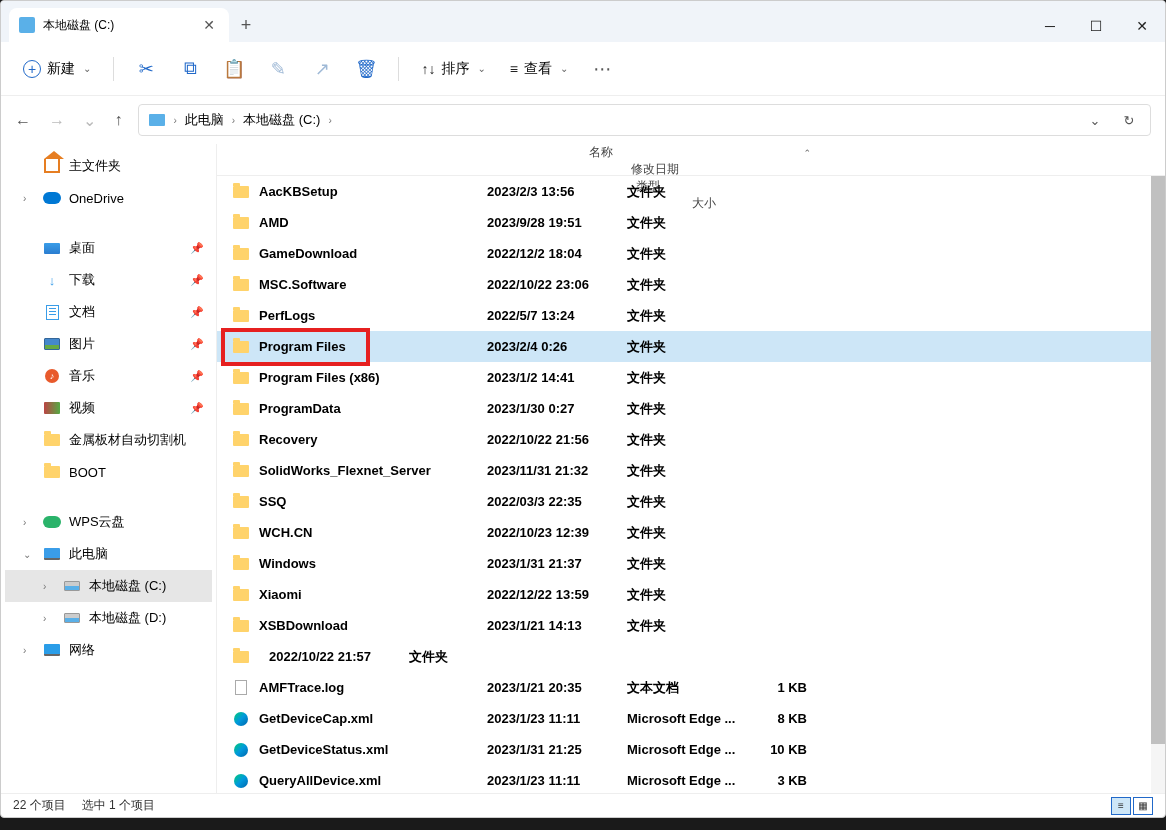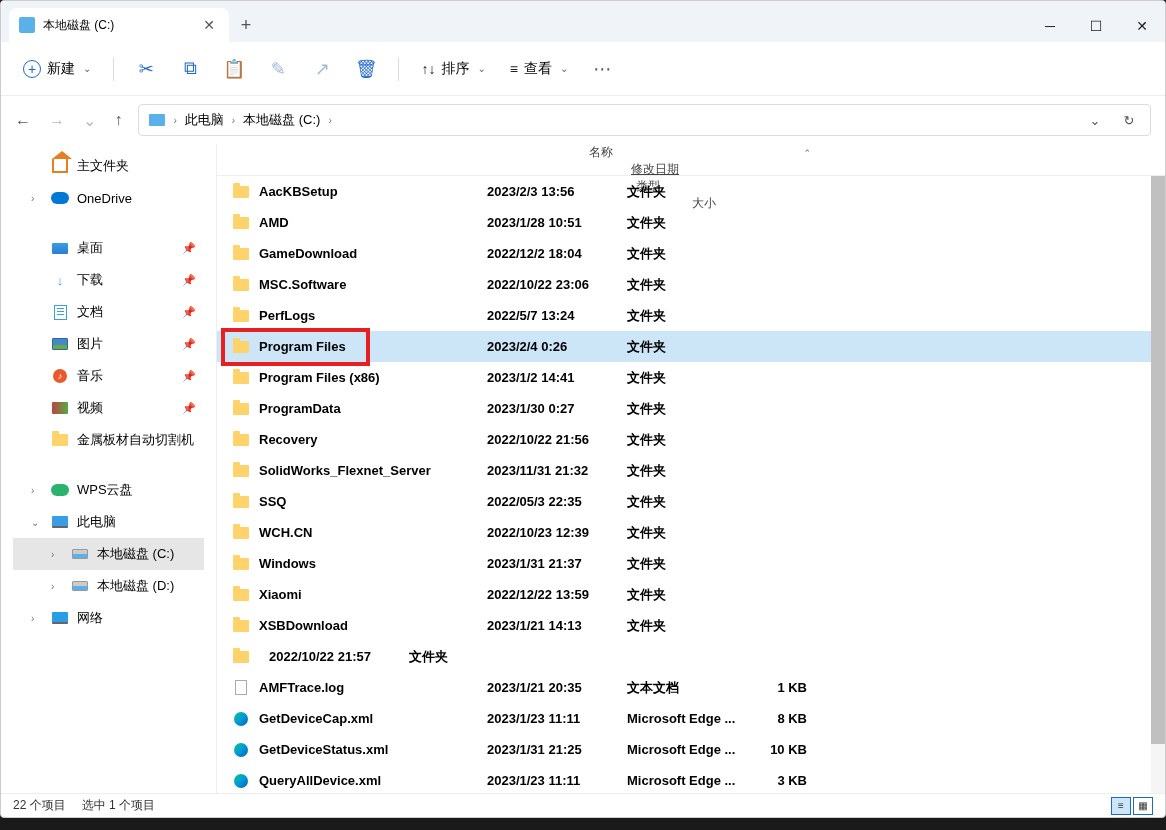--- a/index.html
+++ b/index.html
@@ -27,21 +27,21 @@
 .nav-btn.dis { color: #bbb; }
 .addr { flex: 1; height: 32px; border: 1px solid #ddd; border-radius: 4px; display: flex; align-items: center; padding: 0 4px; font-size: 13px; gap: 2px; }
 .addr .seg { padding: 4px 6px; display: flex; align-items: center; gap: 4px; }
 .addr .chev { color: #777; font-size: 10px; }
 .addr .drive-ico2 { width: 16px; height: 12px; background: #5ab0e8; border-radius: 1px; display: inline-block; }
 .addr-btns { margin-left: auto; display: flex; }
 .addr-btn { width: 34px; height: 30px; display: flex; align-items: center; justify-content: center; color: #555; }
 .search { width: 200px; height: 32px; border: 1px solid #ddd; border-radius: 4px; display: flex; align-items: center; padding: 0 8px; font-size: 13px; color: #888; }
 .search .mag { margin-left: auto; color: #555; }
 .content { flex: 1; display: flex; overflow: hidden; }
-.sidebar { width: 216px; border-right: 1px solid #eee; overflow-y: auto; padding: 6px 12px; font-size: 13px; }
+.sidebar { width: 216px; border-right: 1px solid #eee; overflow-y: auto; padding: 6px 4px; font-size: 13px; }
 .sb-item { display: flex; align-items: center; height: 32px; padding: 0 8px 0 38px; gap: 8px; position: relative; }
 .sb-item.l2 { padding-left: 58px; }
 .sb-item .exp { position: absolute; left: 18px; font-size: 10px; color: #777; }
 .sb-item.l2 .exp { left: 38px; }
 .sb-item .ico { width: 18px; height: 16px; display: inline-flex; align-items: center; justify-content: center; flex-shrink: 0; }
 .sb-item .pin { margin-left: auto; color: #888; font-size: 11px; }
 .sb-item.sel { background: #e6e6e6; }
 .sb-sep { height: 18px; }
 .ico-home { width:16px; height:14px; border:2px solid #e67e22; border-top:none; position:relative; }
 .ico-home:before { content:''; position:absolute; top:-8px; left:-2px; border-left:10px solid transparent; border-right:10px solid transparent; border-bottom:8px solid #e67e22; }
@@ -57,21 +57,21 @@
 .ico-video { width:16px; height:12px; background:linear-gradient(90deg,#b44, #5a4); border-radius:1px; }
 .ico-drive { width:16px; height:10px; background:#ccc; border:1px solid #999; border-radius:1px; position:relative; }
 .ico-drive:after { content:''; position:absolute; left:0; right:0; bottom:0; height:4px; background:#5ab0e8; }
 .ico-pc { width:16px; height:12px; background:#3a9de8; border-radius:1px; border-bottom:2px solid #666; }
 .ico-edge { width:14px; height:14px; border-radius:50%; background:linear-gradient(135deg,#0c7, #09d 50%, #06a); }
 .ico-txt { width:12px; height:15px; background:#fff; border:1px solid #aaa; position:relative; }
 .main { flex: 1; display: flex; flex-direction: column; overflow: hidden; }
 .cols { display: flex; height: 32px; border-bottom: 1px solid #eee; font-size: 12px; color: #444; align-items: center; flex-direction: column; }
 .cols > div { padding: 0 10px; display: flex; align-items: center; gap: 6px; }
 .c-name { width: 260px; padding-left: 28px !important; }
-.c-date { width: 140px; text-decoration: underline; }
+.c-date { width: 140px; }
 .c-type { width: 130px; }
 .c-size { width: 70px; text-align: right; justify-content: flex-end; }
 .sort-arr { font-size: 9px; color: #666; margin-left: auto; }
 .files { flex: 1; overflow-y: auto; position: relative; font-weight: bold; }
 .row { display: flex; height: 31px; align-items: center; font-size: 13px; padding-left: 14px; }
 .row.sel { background: #cde6f7; }
 .row .fico { width: 20px; height: 18px; display: inline-flex; align-items: center; justify-content: center; margin-right: 8px; flex-shrink: 0; }
 .row .fname { width: 218px; overflow: hidden; text-overflow: ellipsis; white-space: nowrap; }
 .row .fdate { width: 140px; padding: 0 10px; }
 .row .ftype { width: 130px; padding: 0 10px; overflow: hidden; text-overflow: ellipsis; white-space: nowrap; }
@@ -207,20 +207,26 @@
           </span>
           <span>视频</span>
           <span class="pin">📌</span>
         </div>
       <div class="sb-item">
           <span class="ico">
             <span class="ico-folder"></span>
           </span>
           <span>金属板材自动切割机</span>
         </div>
+      <div class="sb-item">
+          <span class="ico">
+            <span class="ico-folder"></span>
+          </span>
+          <span>BOOT</span>
+        </div>
       <div class="sb-sep"></div>
       <div class="sb-item">
           <span class="exp">›</span>
           <span class="ico">
             <span class="ico-cloud" style="background:#2ab36a"></span>
           </span>
           <span>WPS云盘</span>
         </div>
       <div class="sb-item">
           <span class="exp">⌄</span>
@@ -276,21 +282,21 @@
             <span class="fname">AacKBSetup</span>
             <span class="fdate">2023/2/3 13:56</span>
             <span class="ftype">文件夹</span>
             <span class="fsize"></span>
           </div>
           <div class="row">
             <span class="fico">
               <span class="ico-folder"></span>
             </span>
             <span class="fname">AMD</span>
-            <span class="fdate">2023/1/28 10:51</span>
+            <span class="fdate">2023/9/28 19:51</span>
             <span class="ftype">文件夹</span>
             <span class="fsize"></span>
           </div>
           <div class="row">
             <span class="fico">
               <span class="ico-folder"></span>
             </span>
             <span class="fname">GameDownload</span>
             <span class="fdate">2022/12/2 18:04</span>
             <span class="ftype">文件夹</span>
@@ -357,21 +363,21 @@
             <span class="fname">SolidWorks_Flexnet_Server</span>
             <span class="fdate">2023/11/31 21:32</span>
             <span class="ftype">文件夹</span>
             <span class="fsize"></span>
           </div>
           <div class="row">
             <span class="fico">
               <span class="ico-folder"></span>
             </span>
             <span class="fname">SSQ</span>
-            <span class="fdate">2022/05/3 22:35</span>
+            <span class="fdate">2022/03/3 22:35</span>
             <span class="ftype">文件夹</span>
             <span class="fsize"></span>
           </div>
           <div class="row">
             <span class="fico">
               <span class="ico-folder"></span>
             </span>
             <span class="fname">WCH.CN</span>
             <span class="fdate">2022/10/23 12:39</span>
             <span class="ftype">文件夹</span>

